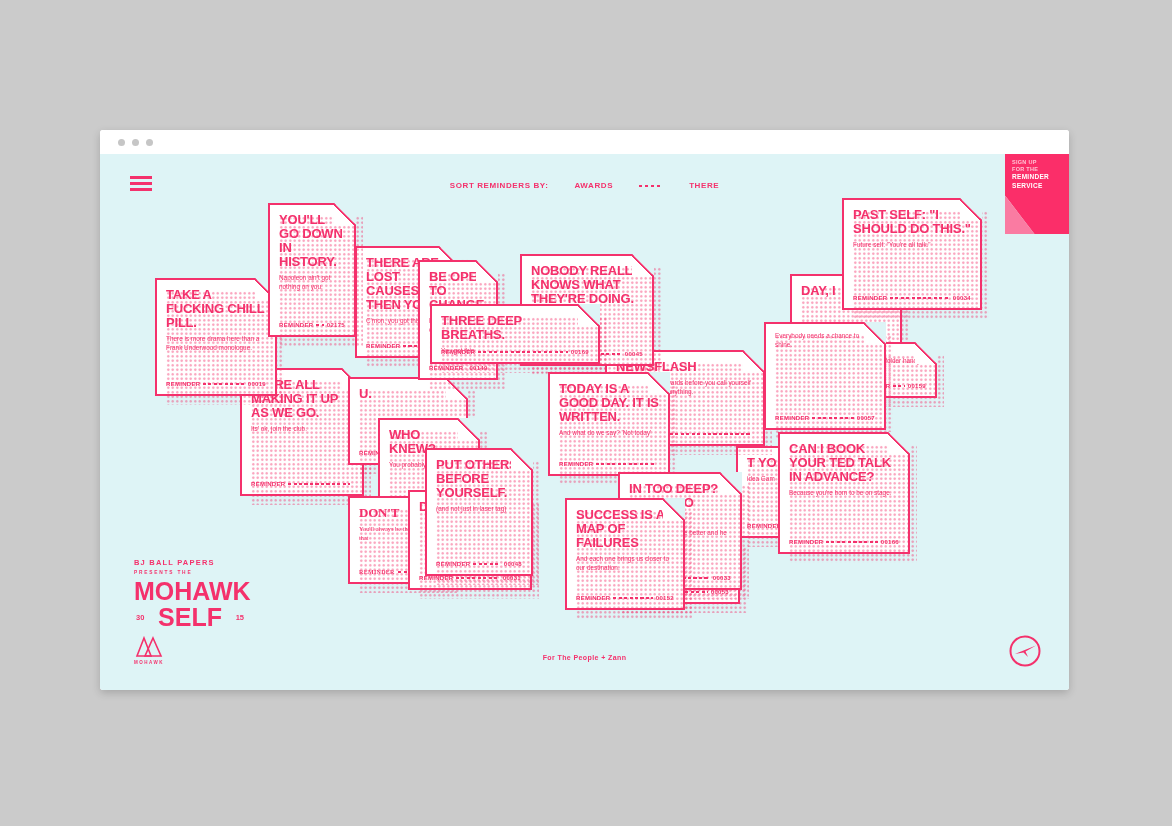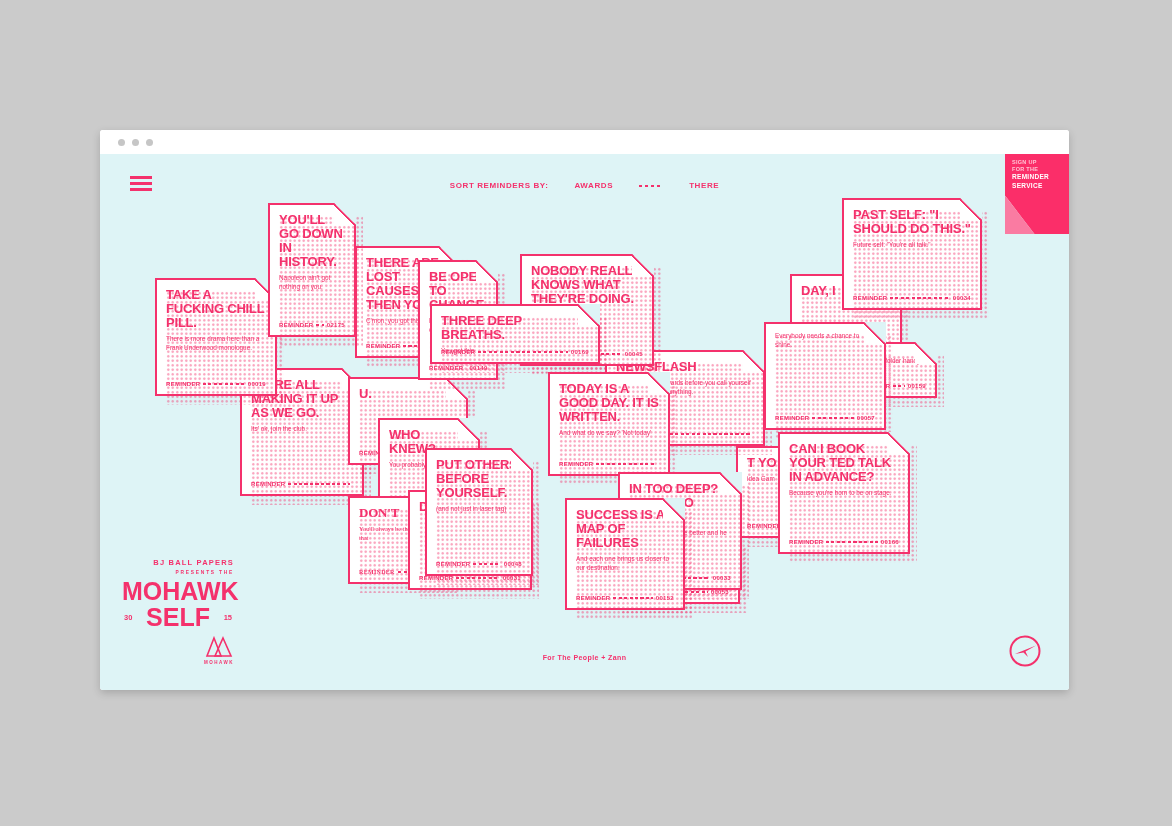--- a/index.html
+++ b/index.html
@@ -36,21 +36,21 @@
   .card h3{font-size:13px;line-height:1.07;letter-spacing:-.2px;font-weight:bold;margin-bottom:5px;text-transform:uppercase;color:var(--pink)}
   .card p{font-size:6.4px;line-height:1.4;color:var(--pink)}
   .card .foot{position:absolute;left:9px;right:9px;bottom:7px;display:flex;align-items:center;gap:3px;
     font-size:6px;font-weight:bold;letter-spacing:.3px;color:var(--pink)}
   .foot .dashes{flex:1;height:2px;background:repeating-linear-gradient(90deg,var(--pink) 0 3px,transparent 3px 5.5px)}
   .fold{position:absolute;top:-2px;right:-2px;width:22px;height:22px}
   .fold::before{content:"";position:absolute;inset:0;background:var(--bg);clip-path:polygon(0 0,100% 0,100% 100%)}
   .fold::after{content:"";position:absolute;inset:0;clip-path:polygon(0 0,100% 100%,0 100%);
     background:linear-gradient(45deg,#fff 0 calc(50% - 1.5px),var(--pink) calc(50% - 1.5px) calc(50% + 1.5px),#fff calc(50% + 1.5px) 100%)}
 
-  .brand{position:absolute;left:22px;top:404px;width:112px;text-align:right;z-index:40}
+  .brand{position:absolute;left:34px;top:404px;width:112px;text-align:left;z-index:40}
   .brand-small{font-size:7.5px;font-weight:bold;letter-spacing:1.2px}
   .presents{font-size:4.8px;font-weight:bold;letter-spacing:1.8px;margin-top:3px}
   .mohawk{font-size:25px;font-weight:bold;line-height:1;margin-top:4px}
   .show-row{display:flex;justify-content:space-between;align-items:center;margin-top:1px;padding:0 2px}
   .year{font-size:7.5px;font-weight:bold}
   .show{font-size:25px;font-weight:bold;line-height:1}
   .brand-logo{margin-top:6px;line-height:0}
   .logo-caption{font-size:4.5px;font-weight:bold;letter-spacing:1.5px;margin-top:2px}
 
   .credit{position:absolute;left:0;right:0;top:500px;text-align:center;font-size:7px;font-weight:bold;

